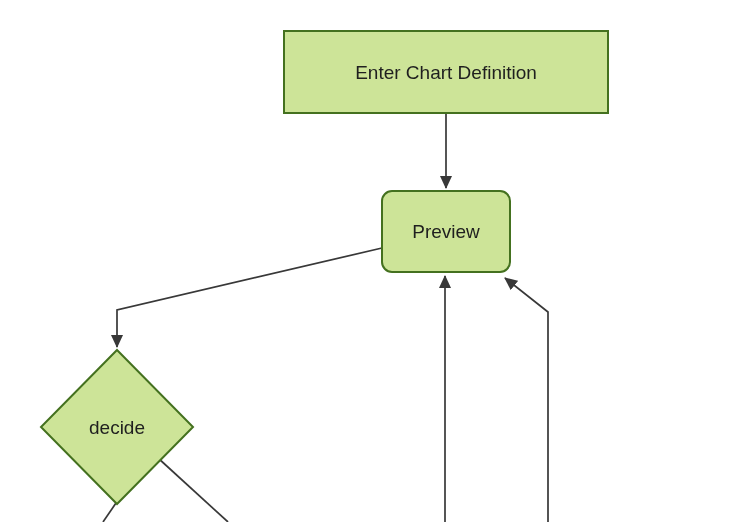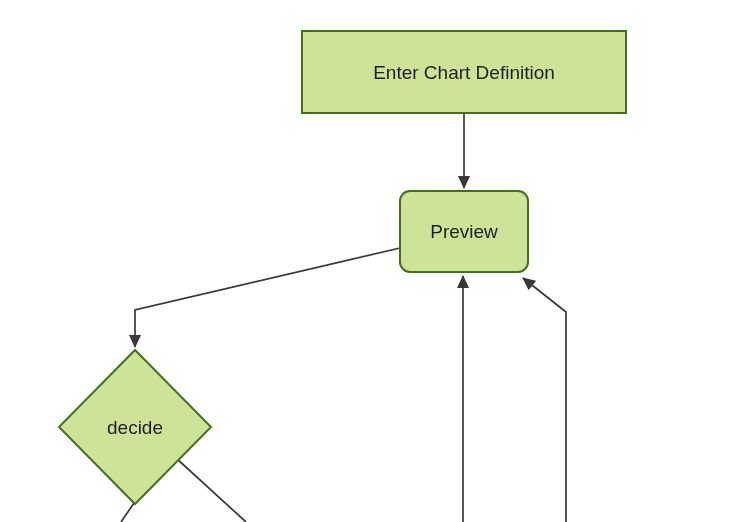--- a/index.html
+++ b/index.html
@@ -8,21 +8,20 @@
     width: 740px;
     height: 522px;
     background: #ffffff;
     overflow: hidden;
     font-family: "Liberation Sans", sans-serif;
   }
   .canvas-wrap {
     width: 600px;
     height: 522px;
     position: relative;
-    margin-left: 18px;
   }
   svg { display: block; }
   .edge {
     fill: none;
     stroke: #383838;
     stroke-width: 1.7px;
   }
   .node-shape {
     fill: #cde498;
     stroke: #44711f;

